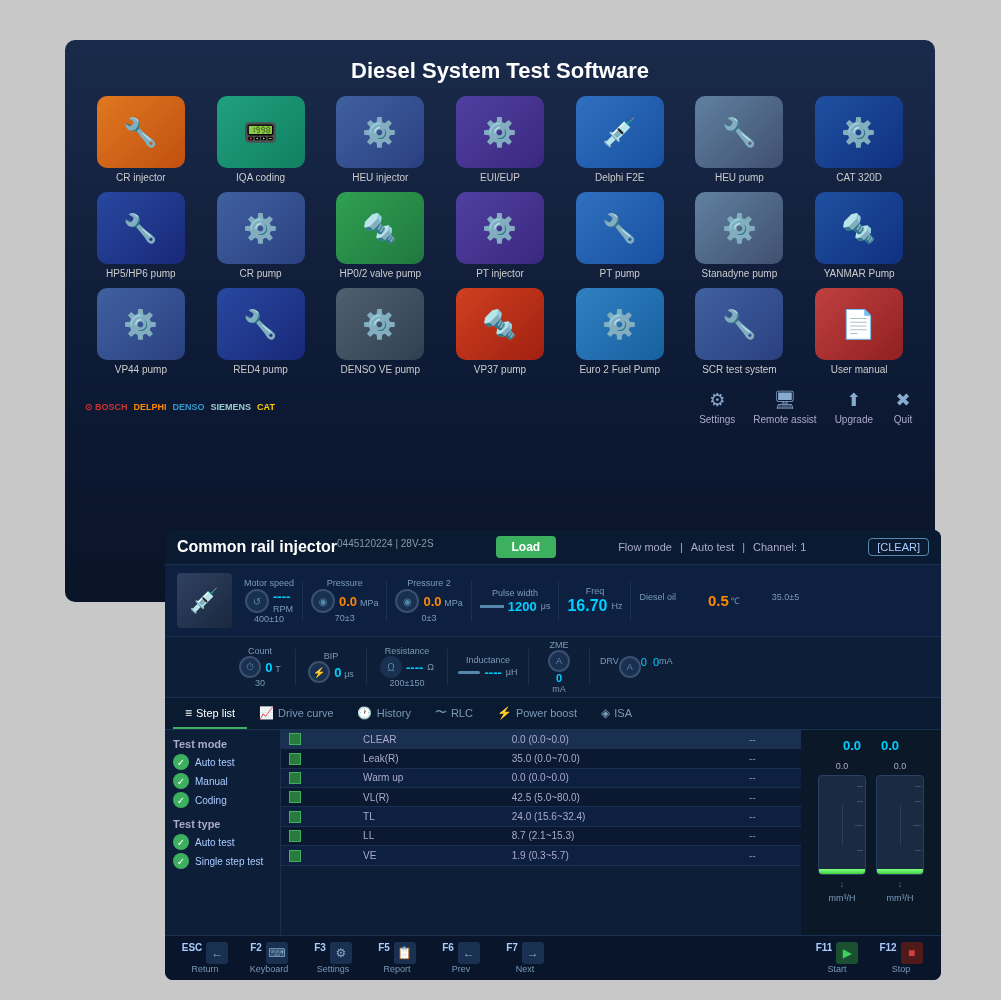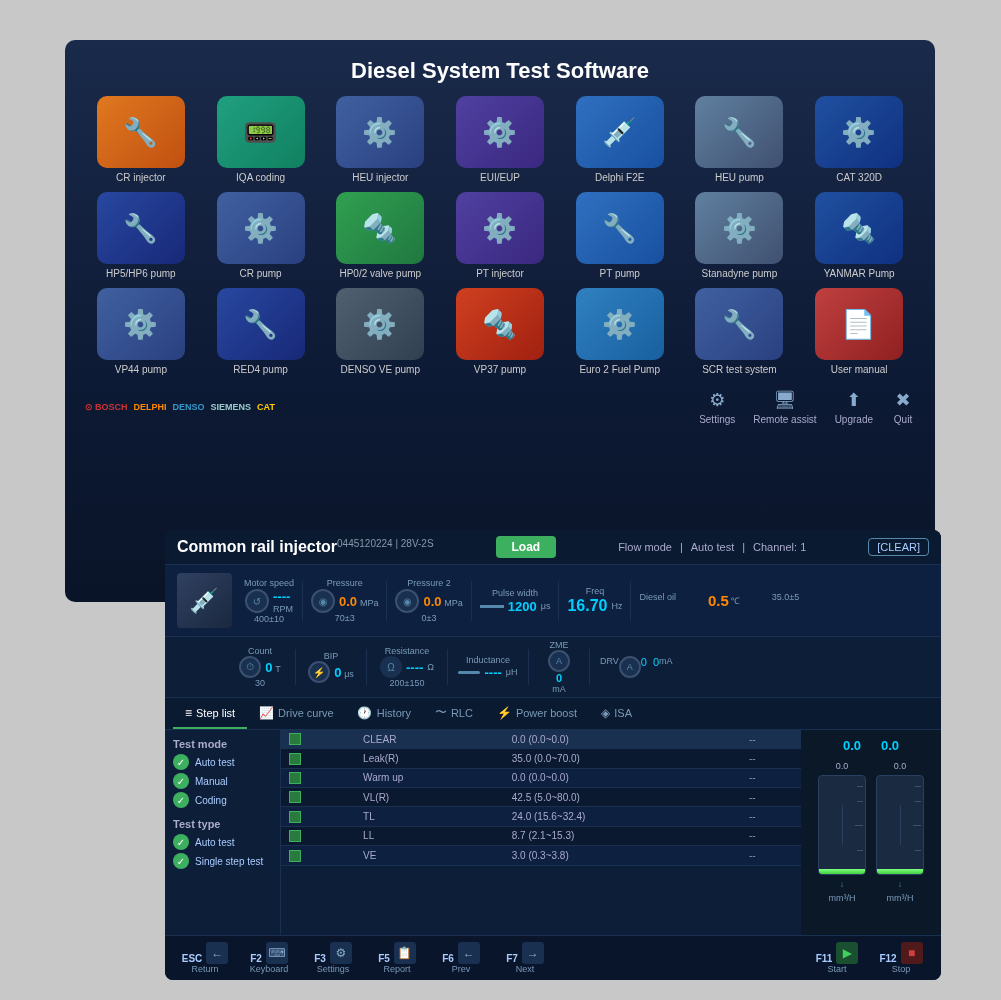--- a/index.html
+++ b/index.html
@@ -384,21 +384,21 @@
     .fn-key {
       display: flex;
       flex-direction: column;
       align-items: center;
       min-width: 60px;
       cursor: pointer;
     }
 
     .fn-key-top {
       display: flex;
-      align-items: flex-end;
+      align-items: flex-start;
       gap: 4px;
     }
 
     .fn-label {
       color: #aaccff;
       font-size: 10px;
       font-weight: bold;
     }
 
     .fn-icon {
@@ -823,21 +823,21 @@
           </tr>
           <tr>
             <td><span class="step-checkbox"></span></td>
             <td class="step-name">LL</td>
             <td class="step-value">8.7 (2.1~15.3)</td>
             <td style="color:#7a9ab8;">--</td>
           </tr>
           <tr>
             <td><span class="step-checkbox"></span></td>
             <td class="step-name">VE</td>
-            <td class="step-value">3.0 (0.3~3.8)</td>
+            <td class="step-value">1.9 (0.3~5.7)</td>
             <td style="color:#7a9ab8;">--</td>
           </tr>
         </tbody>
           </table>
       </div>
     </div>
 
     <div class="bp-right">
       <div class="gauge-top-values">
         <span class="gauge-top-val">0.0</span>

